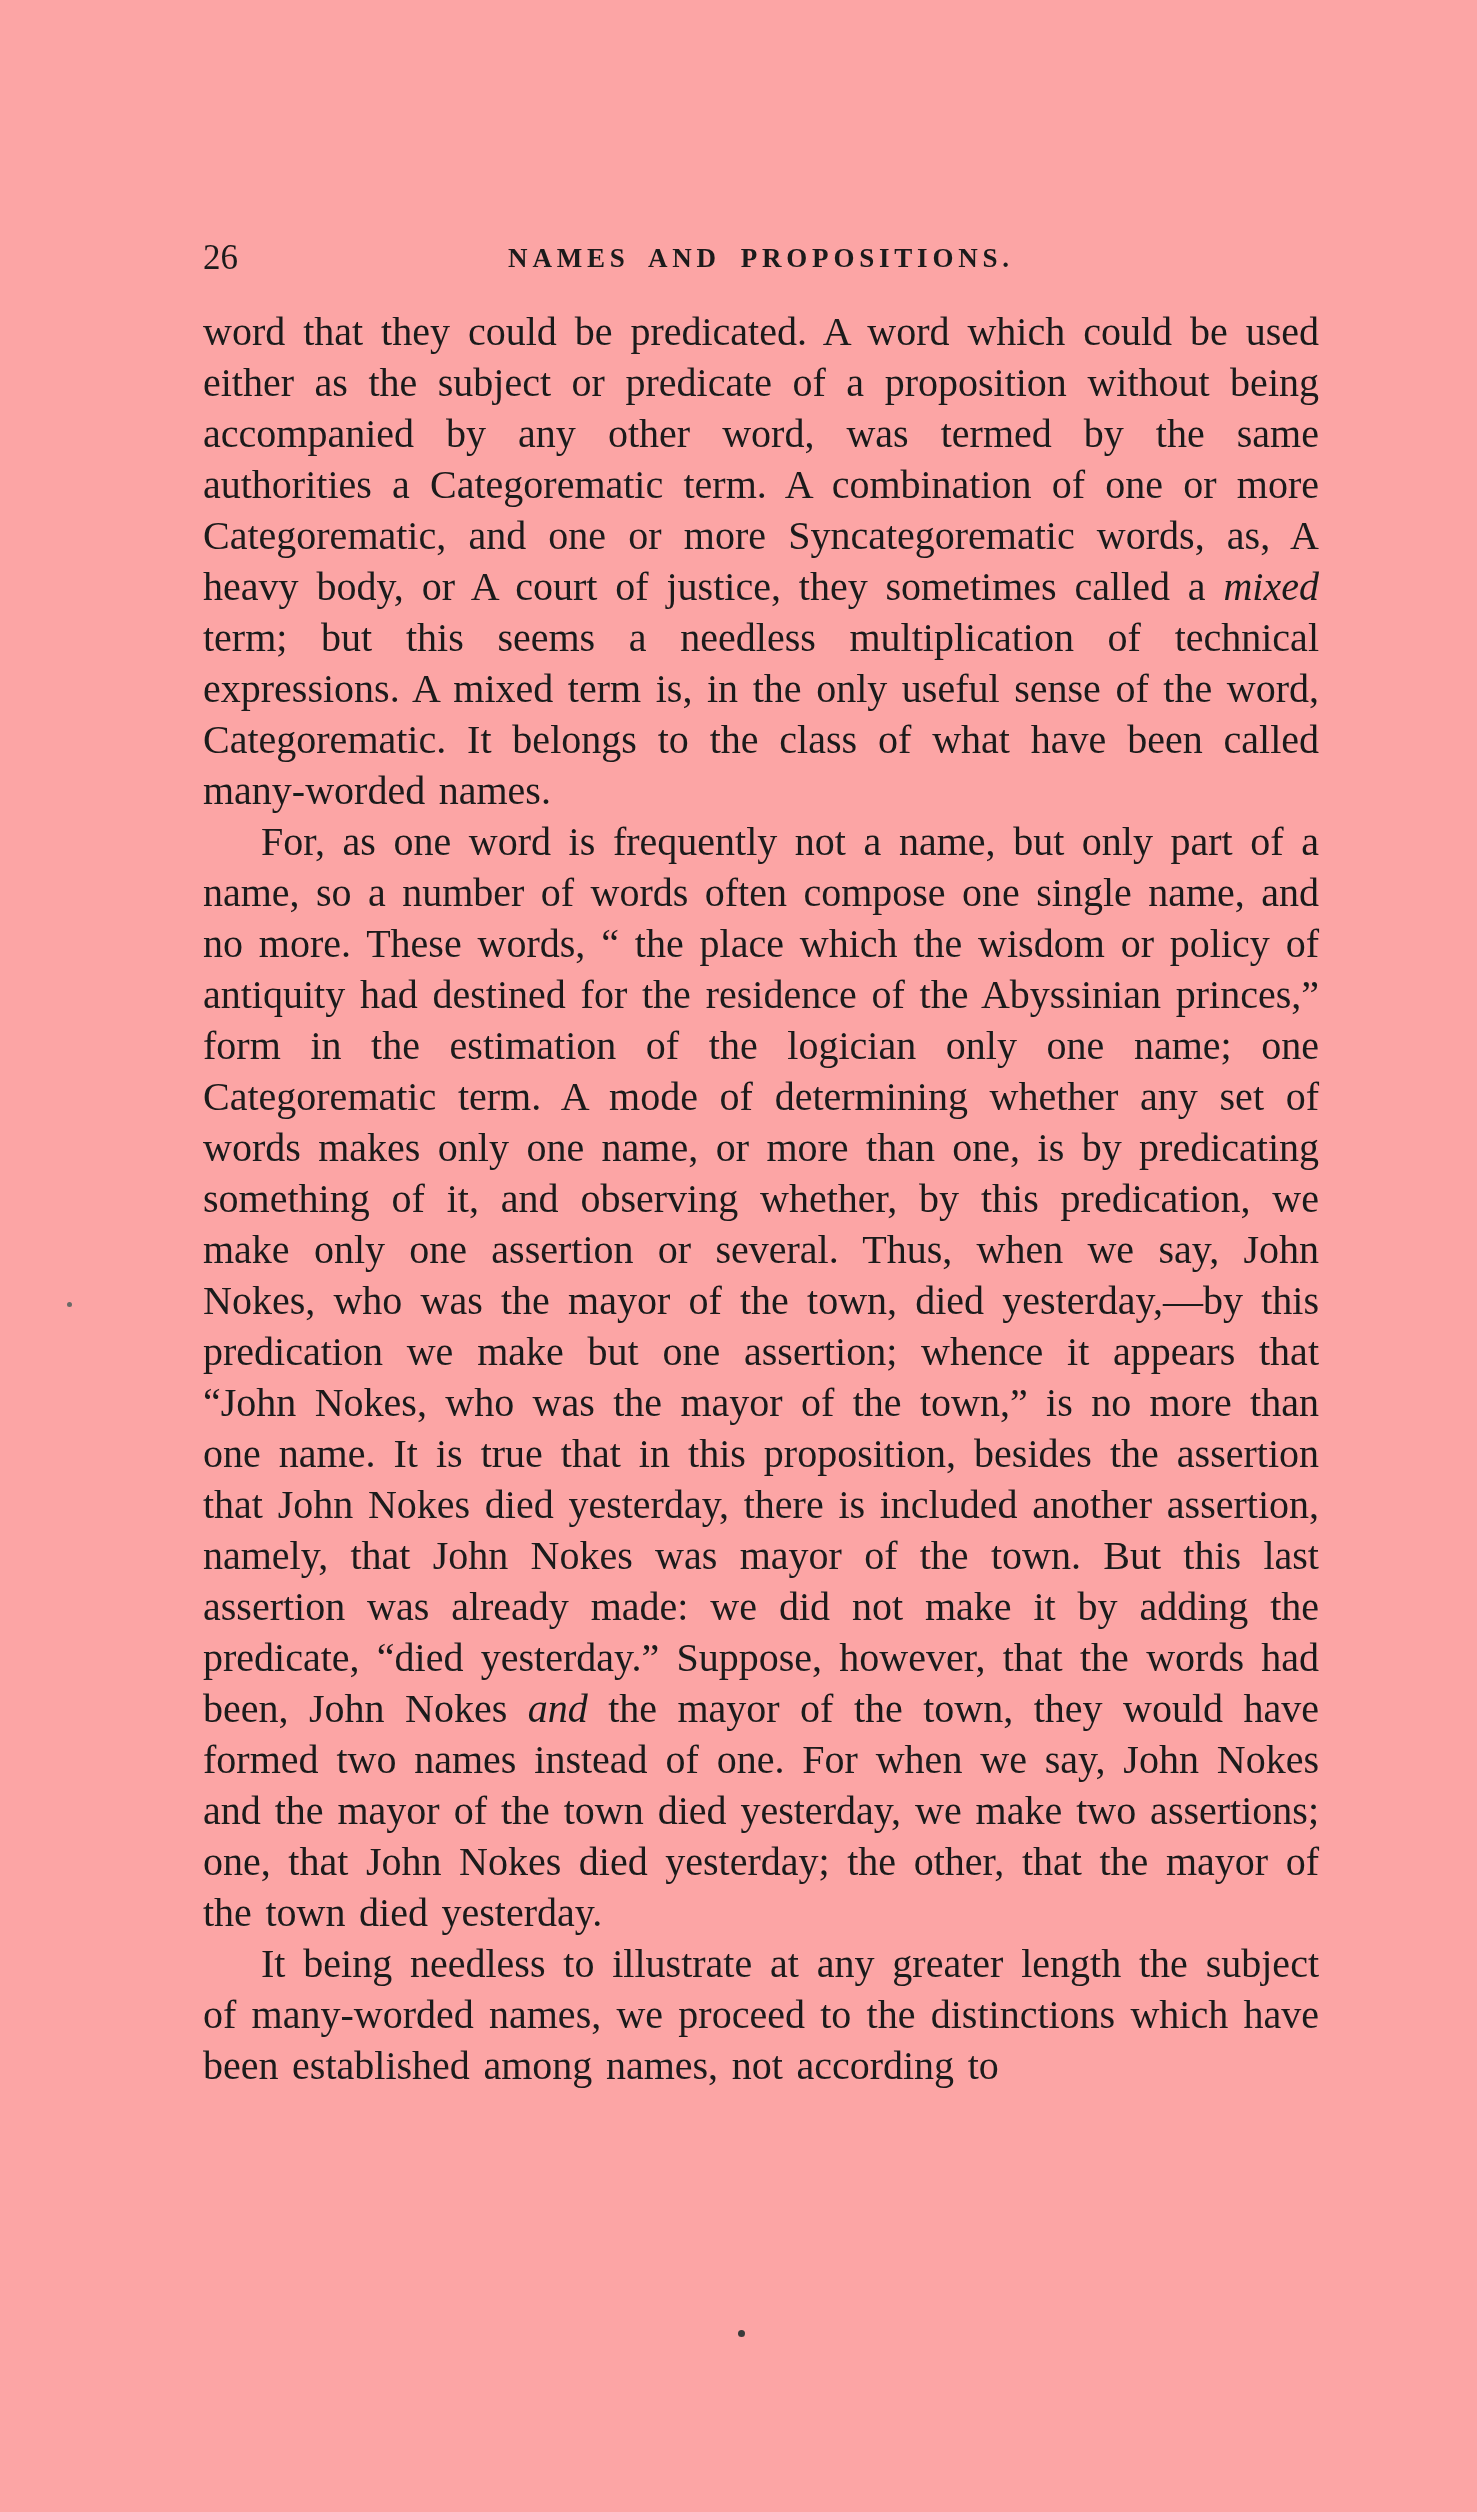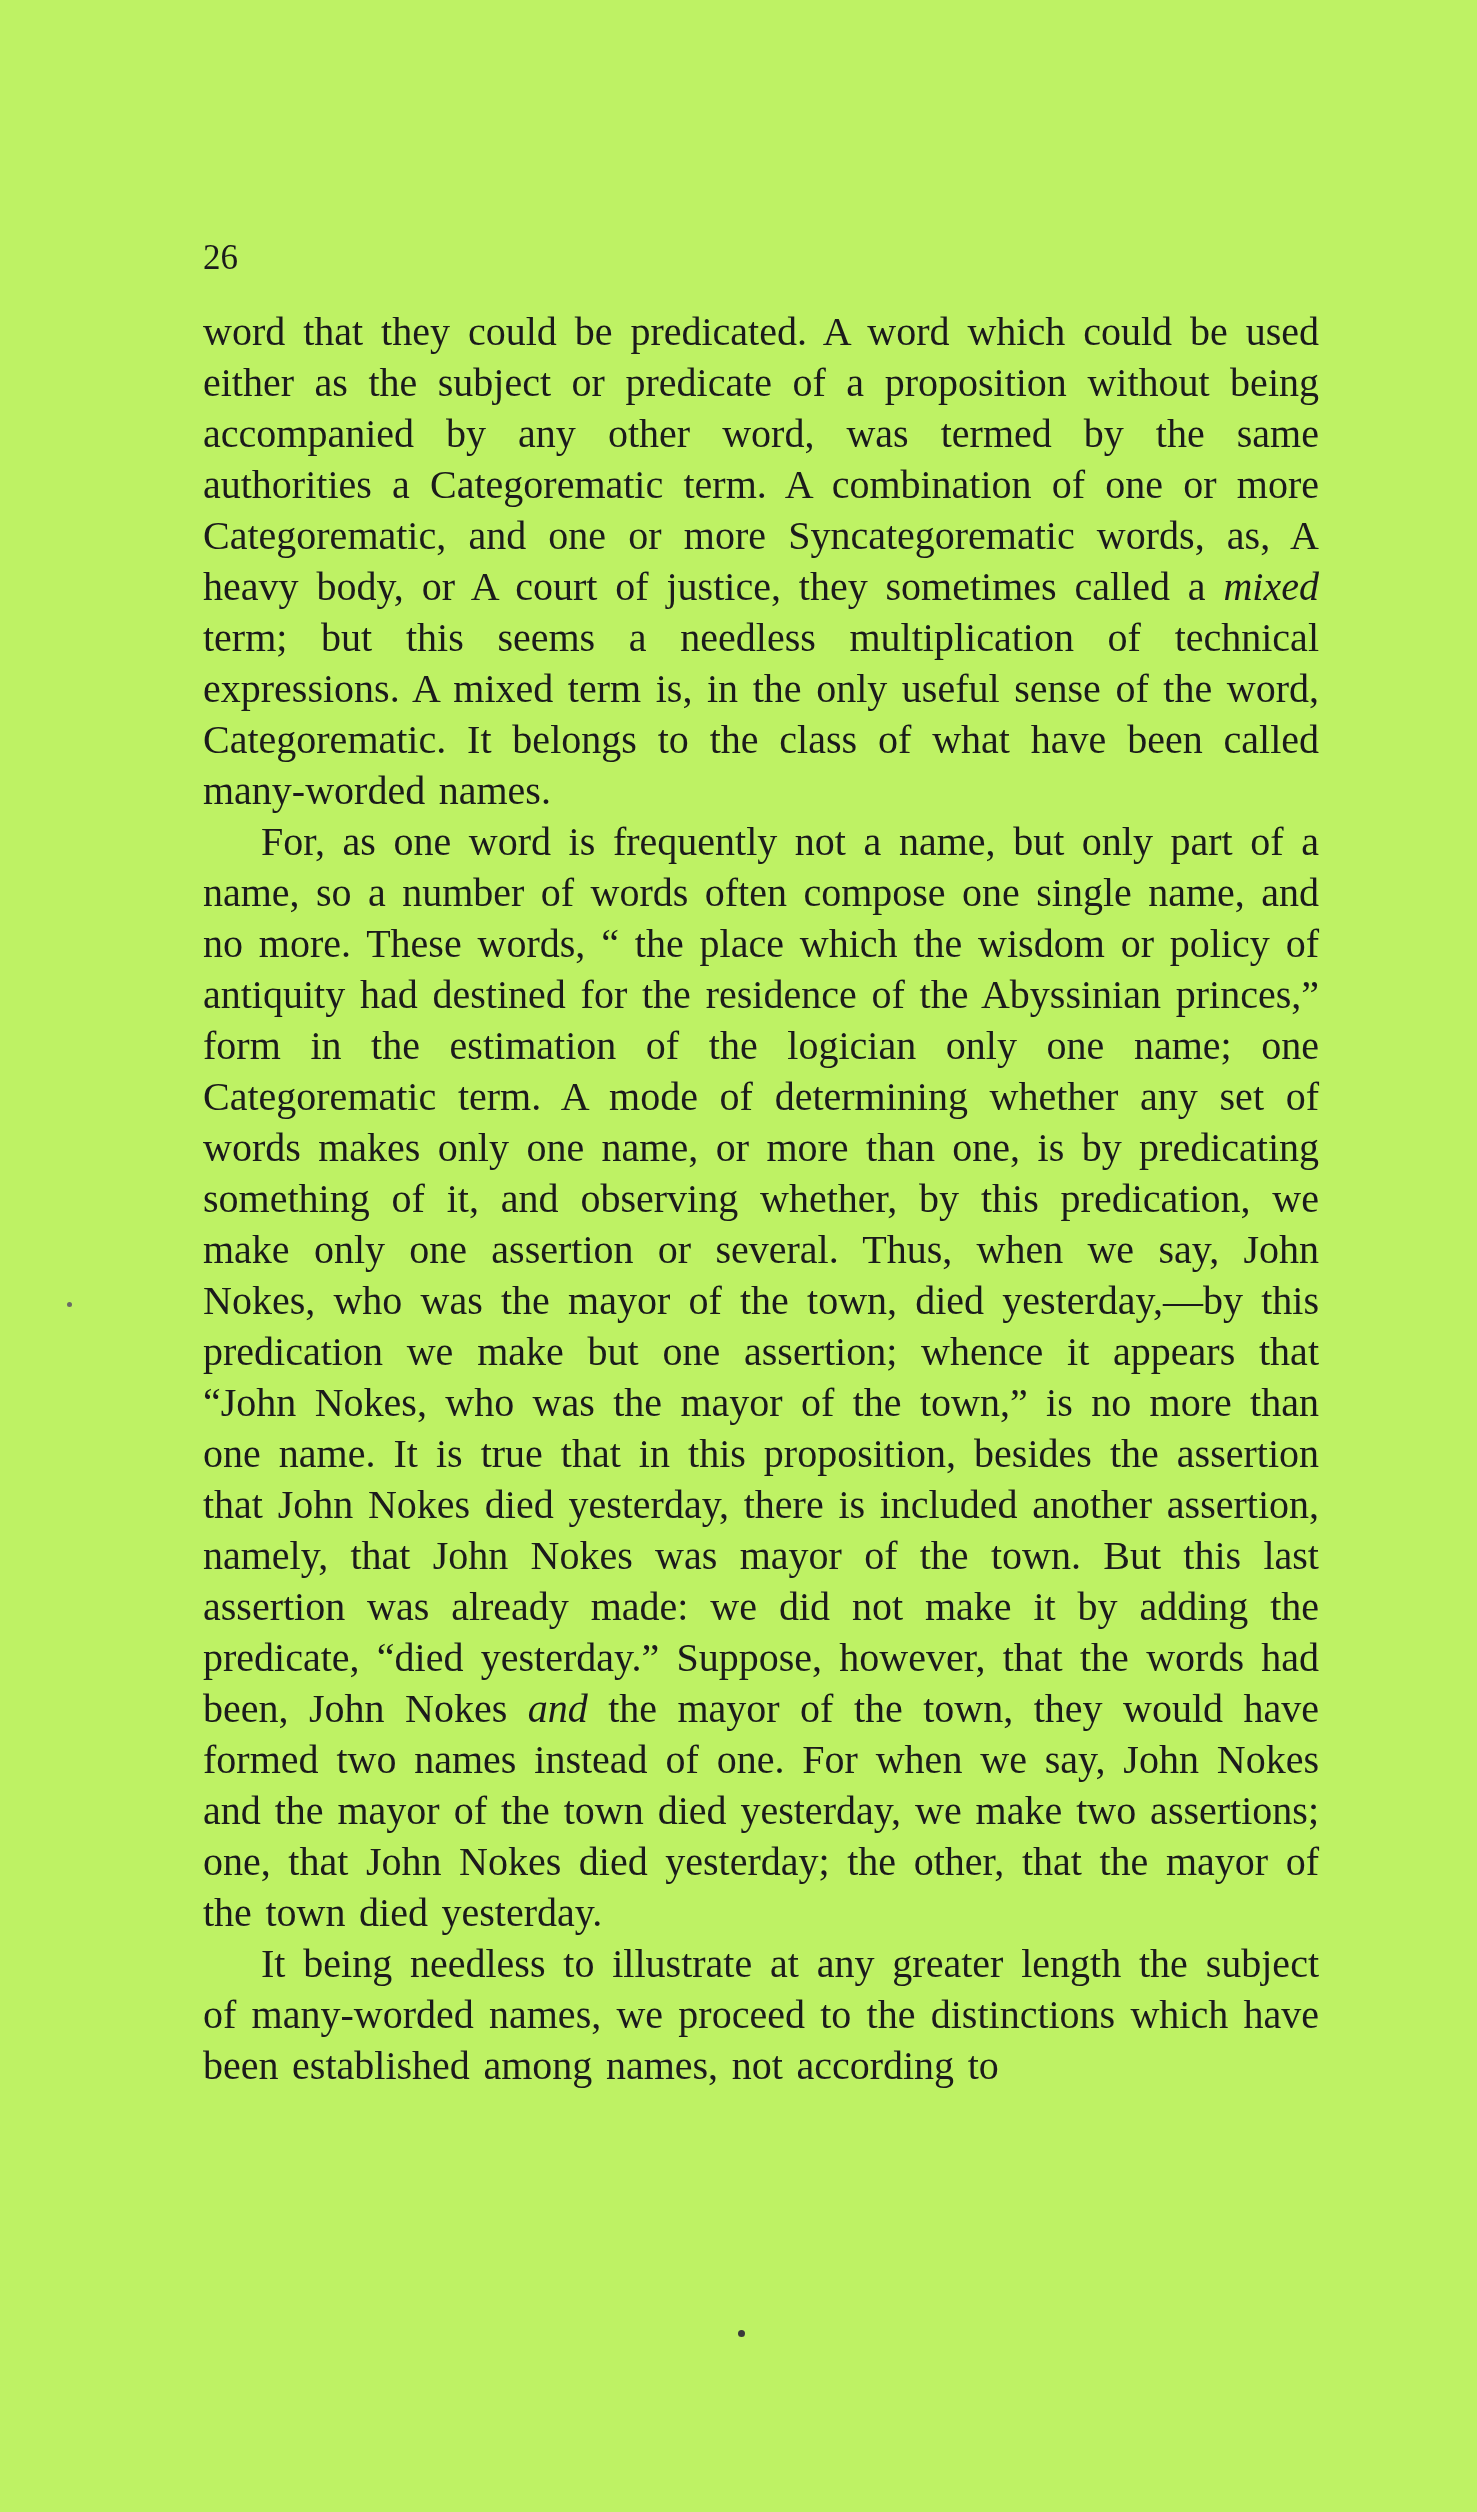--- a/index.html
+++ b/index.html
@@ -4,21 +4,21 @@
 <style>
   html, body {
     margin: 0;
     padding: 0;
     background: #e9e9e5;
   }
   .page {
     position: relative;
     width: 1478px;
     height: 2512px;
-    background: #bef264;
+    background: #fca5a5;
     font-family: "Liberation Serif", "DejaVu Serif", serif;
     color: #1b1b1b;
     overflow: hidden;
   }
   .header {
     position: absolute;
     top: 239px;
     left: 203px;
     width: 1116px;
     height: 48px;
@@ -80,20 +80,21 @@
     background: #6a6a66;
   }
 </style>
 </head>
 <body>
 
 <div class="page">
 
   <div class="header">
     <span class="page-number">26</span>
+    <div class="running-title">NAMES AND PROPOSITIONS.</div>
   </div>
 
   <div class="body-text">
       <p class="para"><span>word that they could be predicated.  A word which could be used either as the subject or predicate of a proposition without being accompanied by any other word, was termed by the same authorities a Categorematic term.  A combination of one or more Categorematic, and one or more Syncategorematic words, as, A heavy body, or A court of justice, they sometimes called a </span><span class="italic">mixed</span><span> term; but this seems a needless multiplication of technical expressions.  A mixed term is, in the only useful sense of the word, Categorematic. It belongs to the class of what have been called many-worded names.</span></p>
       <p class="para indent"><span>For, as one word is frequently not a name, but only part of a name, so a number of words often compose one single name, and no more.  These words, “ the place which the wisdom or policy of antiquity had destined for the residence of the Abyssinian princes,” form in the estimation of the logician only one name; one Categorematic term.  A mode of determining whether any set of words makes only one name, or more than one, is by predicating something of it, and observing whether, by this predication, we make only one assertion or several.  Thus, when we say, John Nokes, who was the mayor of the town, died yesterday,—by this predication we make but one assertion; whence it appears that “John Nokes, who was the mayor of the town,” is no more than one name.  It is true that in this proposition, besides the assertion that John Nokes died yesterday, there is included another assertion, namely, that John Nokes was mayor of the town.  But this last assertion was already made: we did not make it by adding the predicate, “died yesterday.”  Suppose, however, that the words had been, John Nokes </span><span class="italic">and</span><span> the mayor of the town, they would have formed two names instead of one.  For when we say, John Nokes and the mayor of the town died yesterday, we make two assertions; one, that John Nokes died yesterday; the other, that the mayor of the town died yesterday.</span></p>
       <p class="para indent"><span>It being needless to illustrate at any greater length the subject of many-worded names, we proceed to the distinctions which have been established among names, not according to</span></p>
     </div>
 
   <div class="ink-dot bottom-center"></div>
   <div class="ink-dot left-margin"></div>

